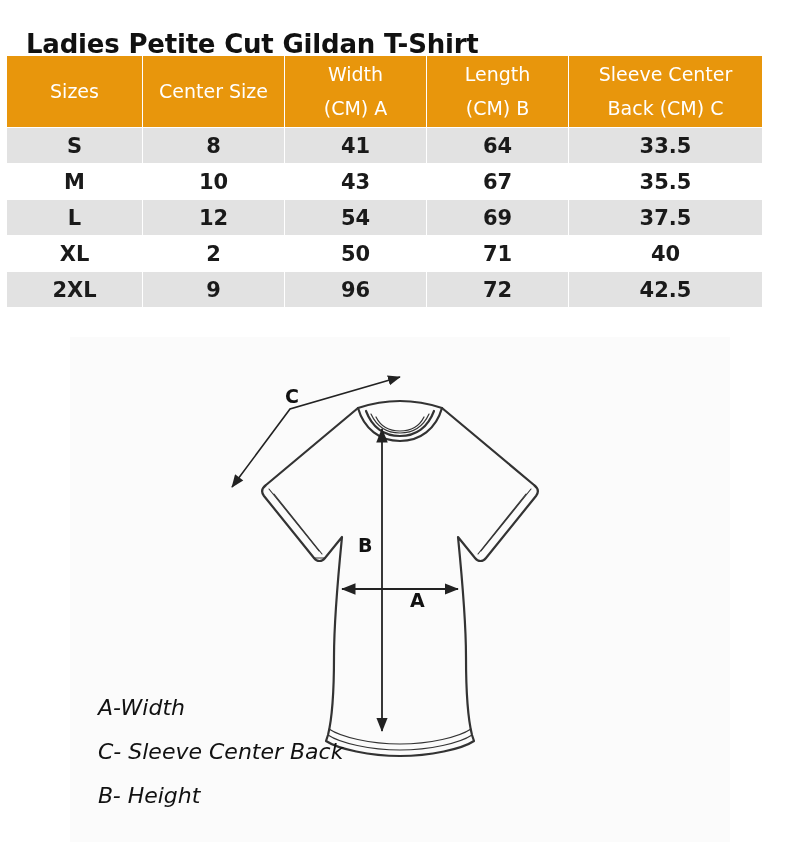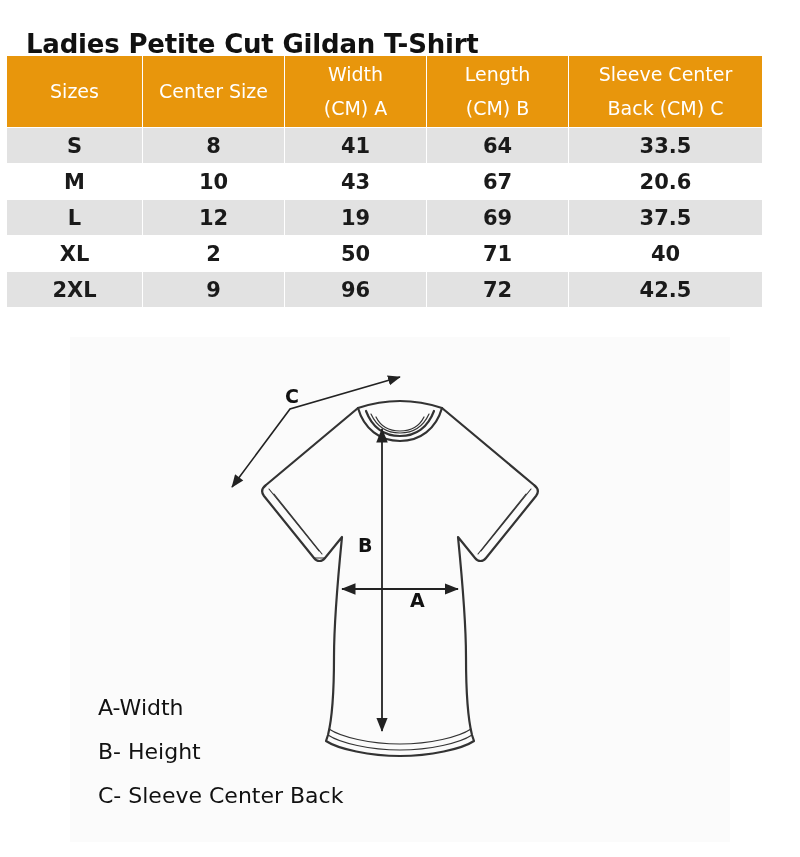--- a/index.html
+++ b/index.html
@@ -79,21 +79,21 @@
     background: #fbfbfb;
   }
   .diagram svg { display: block; }
   .legend {
     position: absolute;
     left: 98px; top: 686px;
     font-size: 22px;
     line-height: 44px;
     color: #111;
   }
-  .legend div { white-space: nowrap; }
+  .legend div { white-space: nowrap; font-style: italic; }
 </style>
 </head>
 <body>
 
 <div class="page">
 
   <div class="title">Ladies Petite Cut Gildan T-Shirt</div>
 
   <div class="table-wrap">
     <table class="size-table">
@@ -132,26 +132,26 @@
           <td>8</td>
           <td>41</td>
           <td>64</td>
           <td>33.5</td>
         </tr>
         <tr class="even">
           <td>M</td>
           <td>10</td>
           <td>43</td>
           <td>67</td>
-          <td>20.6</td>
+          <td>35.5</td>
         </tr>
         <tr class="odd">
           <td>L</td>
           <td>12</td>
-          <td>19</td>
+          <td>54</td>
           <td>69</td>
           <td>37.5</td>
         </tr>
         <tr class="even">
           <td>XL</td>
           <td>2</td>
           <td>50</td>
           <td>71</td>
           <td>40</td>
         </tr>
@@ -233,17 +233,17 @@
       <line x1="312" y1="92" x2="312" y2="394" stroke="#222" stroke-width="1.8" marker-start="url(#arrt)" marker-end="url(#arrh)"></line>
       <text x="288" y="215" font-family="DejaVu Sans, sans-serif" font-size="19" font-weight="bold" fill="#111">B</text>
 
       <polyline points="162,150 220,72 330,40" fill="none" stroke="#222" stroke-width="1.6" marker-start="url(#arrt)" marker-end="url(#arrh)"></polyline>
       <text x="215" y="66" font-family="DejaVu Sans, sans-serif" font-size="19" font-weight="bold" fill="#111">C</text>
     </svg>
   </div>
 
   <div class="legend">
     <div>A-Width</div>
+    <div>C- Sleeve Center Back</div>
     <div>B- Height</div>
-    <div>C- Sleeve Center Back</div>
   </div>
 
 </div>
 
 </body></html>

